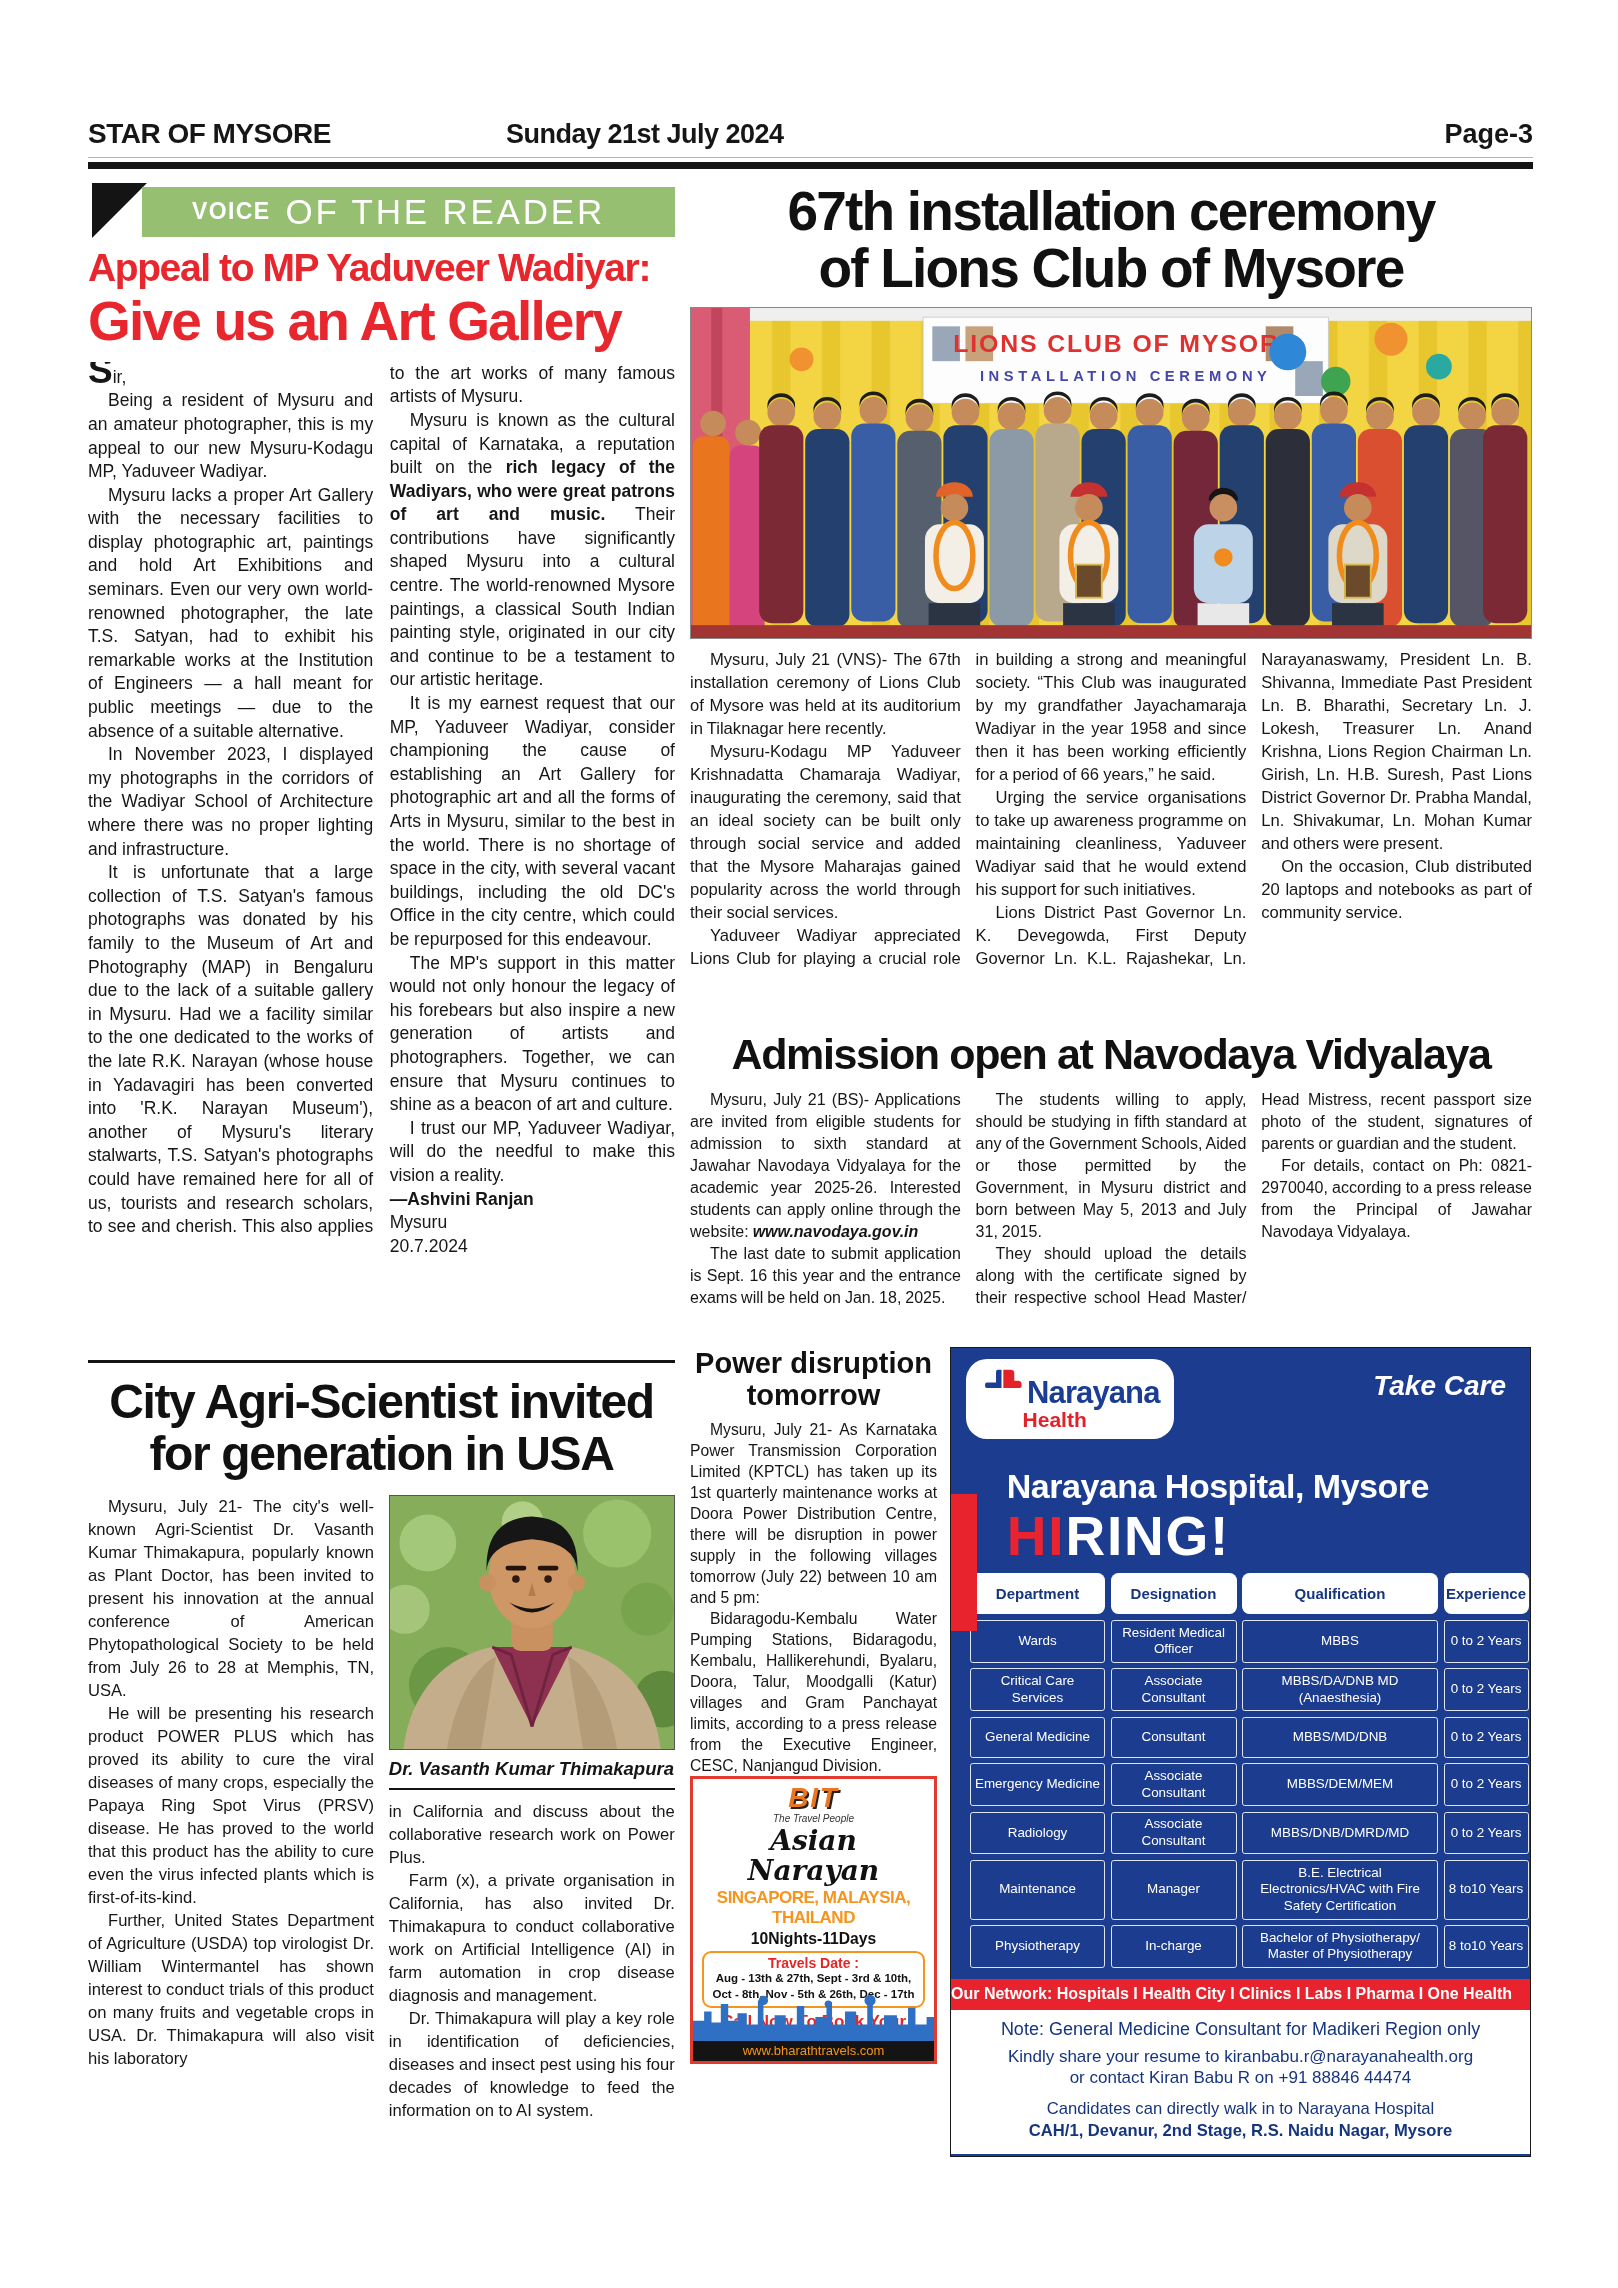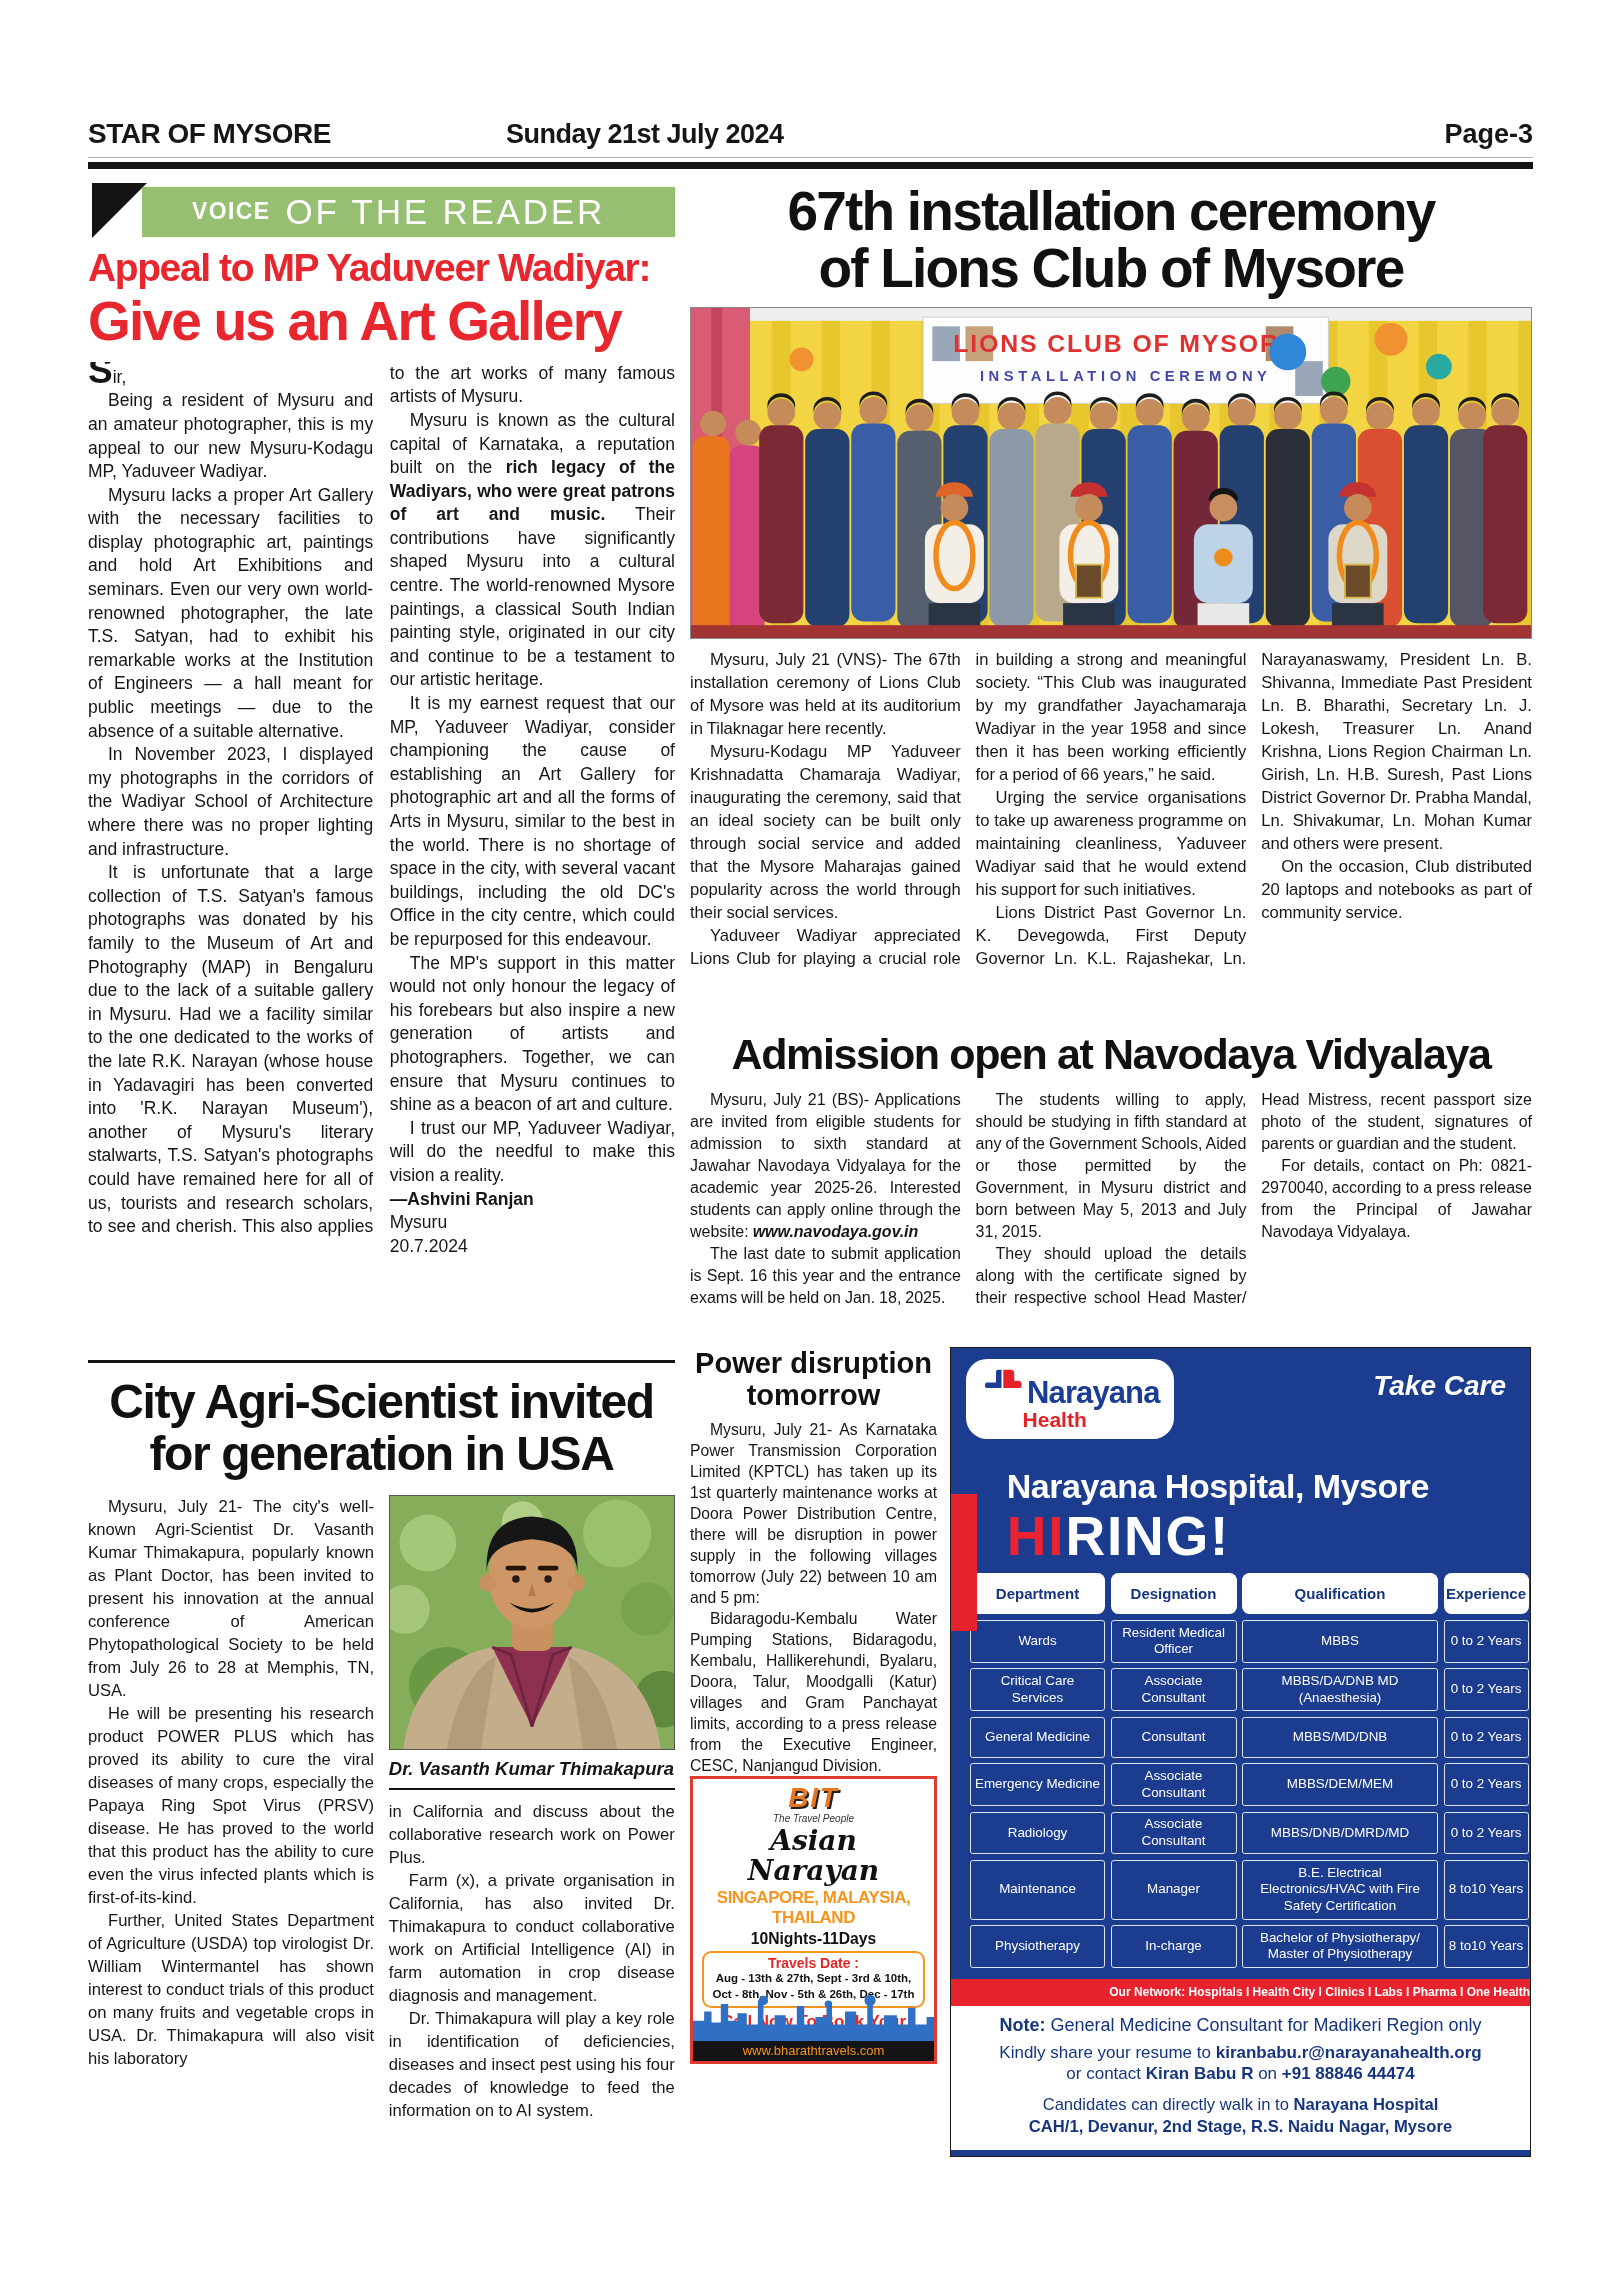--- a/index.html
+++ b/index.html
@@ -91,24 +91,24 @@
   .nh-title { margin:28px 0 0 41px; font-size:34px; font-weight:800; letter-spacing:-0.5px; }
   .nh-hiring { margin:0 0 5.5px 41px; font-size:55px; font-weight:900; letter-spacing:1.8px; line-height:1.1; }
   .nh-hiring .hi { color:#ea2330; }
   .nh-hiring .ring { color:#fff; }
   .nh-table { width:541px; margin:7.4px auto 0; display:grid; grid-template-columns:135px 126px 196px 85px;
               gap:5.5px; grid-auto-rows:minmax(41px,auto); }
   .nh-th { background:#fff; color:#16357f; font-weight:bold; font-size:15px; border-radius:7.4px;
            display:flex; align-items:center; justify-content:center; padding:5.5px 1.8px; }
   .nh-td { border:1.4px solid #dfe6f5; border-radius:2.8px; color:#fff; font-size:13.4px; line-height:1.25;
            display:flex; align-items:center; justify-content:center; text-align:center; padding:3.7px 2.8px; }
-  .nh-network { margin:11px -14.8px 0; background:#e8232e; color:#fff; font-weight:bold; font-size:12px;
-                text-align:right; padding:6.5px 0; }
+  .nh-network { margin:11px -14.8px 0; background:#e8232e; color:#fff; font-weight:bold; font-size:16px;
+                text-align:left; padding:6.5px 0; }
   .nh-footer { margin:0 -14.8px -11px; background:#fff; color:#16357f; text-align:center; padding:9.2px 7.4px 13px; }
-  .nh-footer b { font-weight:700; }
+  .nh-footer b { font-weight:400; }
   .nh-note { font-size:18px; }
   .nh-line { font-size:17px; margin-top:6.5px; }
   .nh-line2 { font-size:17px; margin-top:1.8px; }
   .nh-walkin { font-size:16.6px; margin-top:11px; }
   .nh-addr { font-size:16.6px; font-weight:800; margin-top:1.8px; }
 </style>
 </head>
 <body>
 
 <div class="page">

